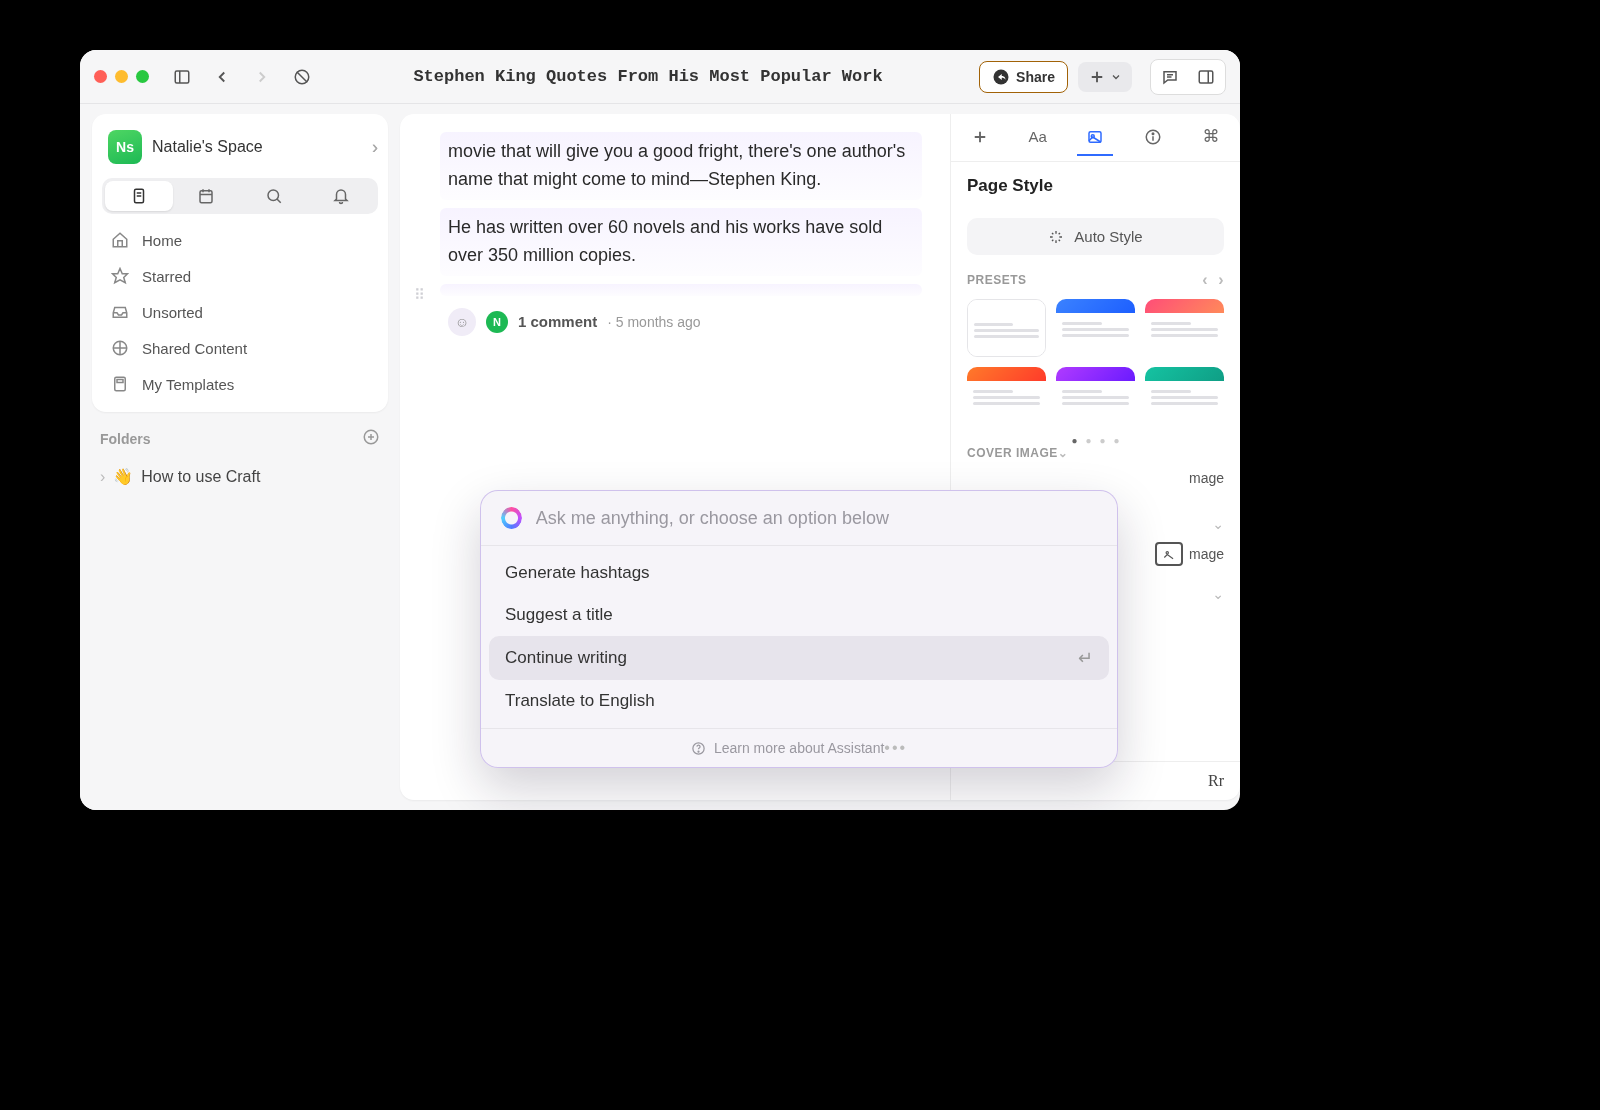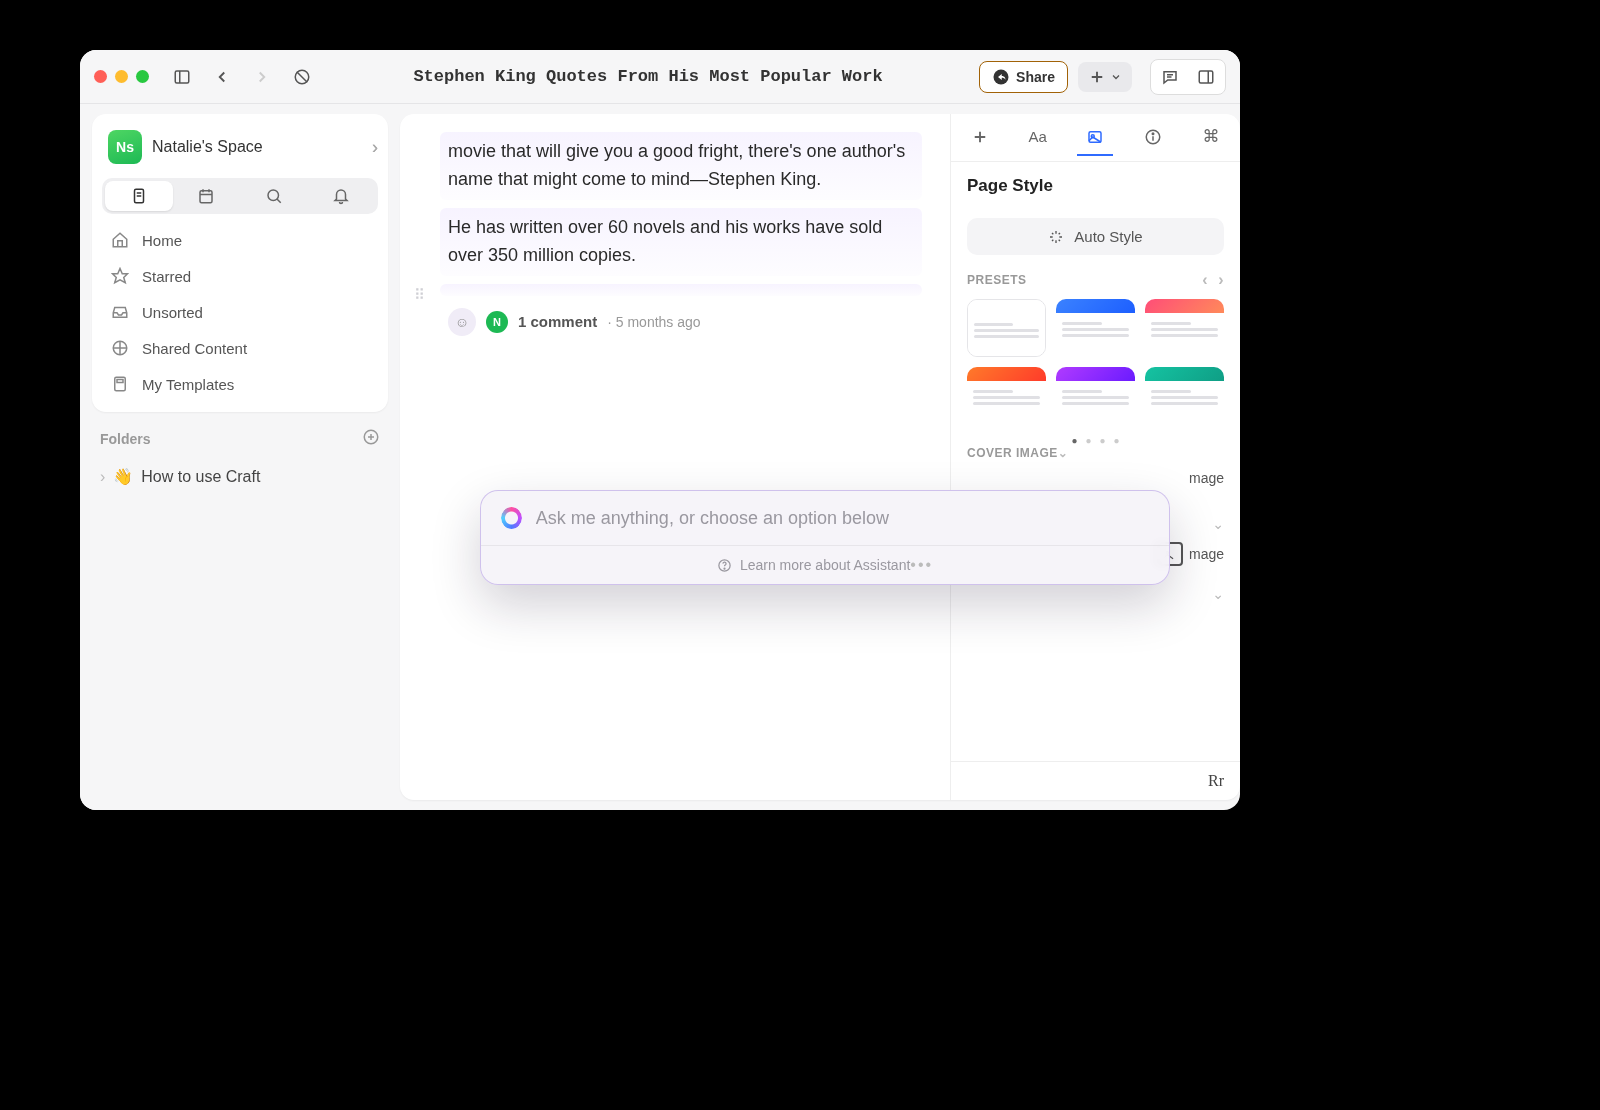--- a/index.html
+++ b/index.html
@@ -147,21 +147,21 @@
   .dots .d.active{color:#666;}
   .cover-row{display:flex;align-items:center;justify-content:flex-start;color:#999;font-size:12px;font-weight:700;letter-spacing:0.5px;}
   .cover-option{display:flex;align-items:center;justify-content:flex-end;gap:6px;margin-top:10px;color:#555;font-size:14px;}
   .cover-icon{width:28px;height:24px;border:2px solid #555;border-radius:4px;display:flex;align-items:center;justify-content:center;}
   .rr{font-family:serif;font-size:16px;color:#444;margin-top:auto;padding:10px 16px;border-top:1px solid #eee;text-align:right;}
 
   
   .ai-popup{
     position:absolute;
     left:400px; top:440px;
-    width:690px;
+    width:638px;
     background:rgba(245,243,249,0.92);
     border:1px solid rgba(160,130,220,0.45);
     border-radius:18px;
     box-shadow:0 20px 50px rgba(30,20,50,.2);
     overflow:hidden;
     backdrop-filter:blur(4px);
   }
   .ai-head{display:flex;align-items:center;gap:14px;padding:16px 20px;}
   .ai-orb{
     width:22px;height:22px;border-radius:50%;
@@ -497,20 +497,35 @@
     </div>
 
   </div>
 </div>
 
 <div class="ai-popup" style="left:480px;top:490px;">
   <div class="ai-head">
     <div class="ai-orb"></div>
     <input class="ai-input" placeholder="Ask me anything, or choose an option below" style="">
   </div>
+  <div class="ai-list">
+    <div class="ai-item">
+      <span>Generate hashtags</span>
+    </div>
+    <div class="ai-item">
+      <span>Suggest a title</span>
+    </div>
+    <div class="ai-item sel">
+      <span>Continue writing</span>
+      <span class="enter-key">↵</span>
+    </div>
+    <div class="ai-item">
+      <span>Translate to English</span>
+    </div>
+  </div>
   <div class="ai-foot">
     <div class="ai-foot-left">
       <svg viewBox="0 0 24 24" fill="none" stroke="currentColor" stroke-width="2" style="width:15px;height:15px;">
           <circle cx="12" cy="12" r="9"></circle>
           <path d="M9.5 9a2.5 2.5 0 1 1 3.5 2.3c-.8.4-1 1-1 1.7"></path>
           <circle cx="12" cy="17" r="0.8" fill="currentColor"></circle>
         </svg>
       <span>Learn more about Assistant</span>
     </div>
     <div class="ai-foot-dots">•••</div>

